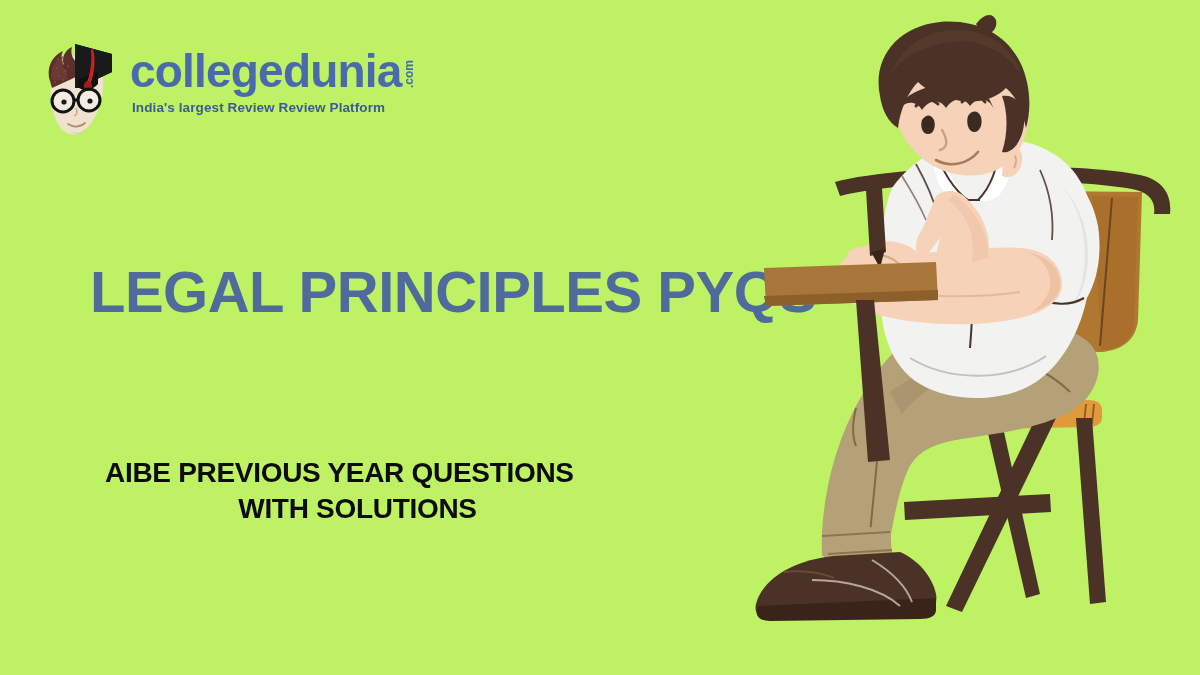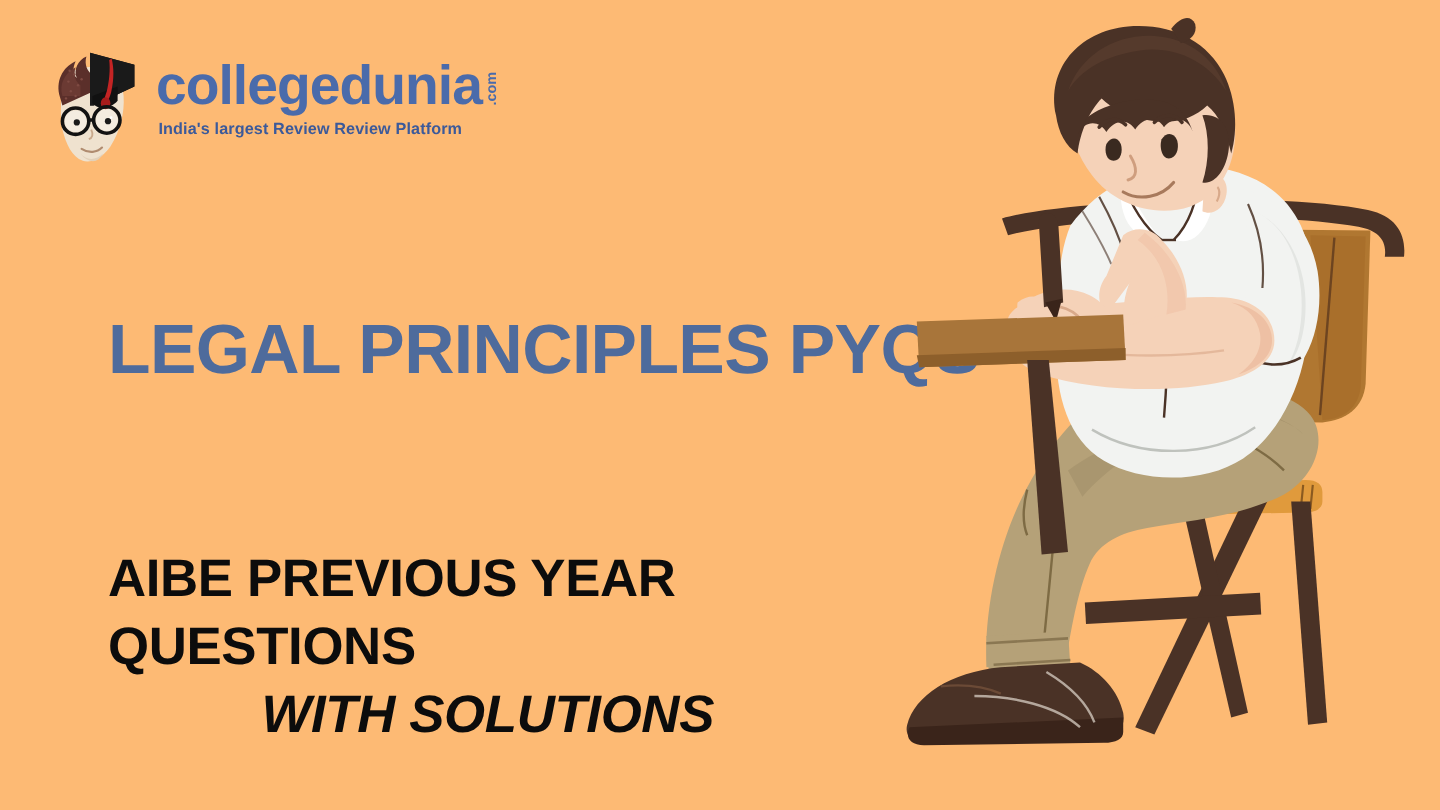--- a/index.html
+++ b/index.html
@@ -5,21 +5,21 @@
   * { margin:0; padding:0; box-sizing:border-box; }
   html, body {
     width:1200px; height:675px;
     background:#e1e3e2;
     font-family:"Liberation Sans", sans-serif;
     overflow:hidden;
   }
   .banner {
     position:relative;
     width:1200px; height:675px;
-    background:#fdba74;
+    background:#bef264;
   }
 
   
   .logo-block {
     position:absolute; left:34px; top:36px;
     display:flex; align-items:flex-start;
   }
   .logo-mark { position:relative; width:88px; height:108px; flex:0 0 auto; }
   .logo-text-wrap { margin-left:8px; padding-top:12px; }
   .logo-word-row { display:flex; align-items:flex-start; }
@@ -38,27 +38,27 @@
     letter-spacing:0.1px;
   }
 
   
   .headline {
     position:absolute; left:90px; top:263px;
     font-size:58px; font-weight:700; letter-spacing:-0.5px;
     color:#4e6b9c; line-height:1; white-space:nowrap;
   }
   .subhead {
-    position:absolute; left:90px; top:455px;
+    position:absolute; left:105px; top:455px;
     width:650px;
-    font-size:44px; font-weight:700; color:#0c0c0c;
+    font-size:28px; font-weight:700; color:#0c0c0c;
     line-height:1.28; letter-spacing:-0.3px;
   }
   .subhead .l1 { display:block; text-align:left; }
-  .subhead .l2 { display:block; text-align:right; padding-right:145px;font-style:italic; }
+  .subhead .l2 { display:block; text-align:center; padding-right:145px; }
 
   
   .illus { position:absolute; left:740px; top:0; width:460px; height:675px; }
   .illus svg { display:block; width:100%; height:100%; }
 </style>
 </head>
 <body>
 
 <div class="banner">
 

